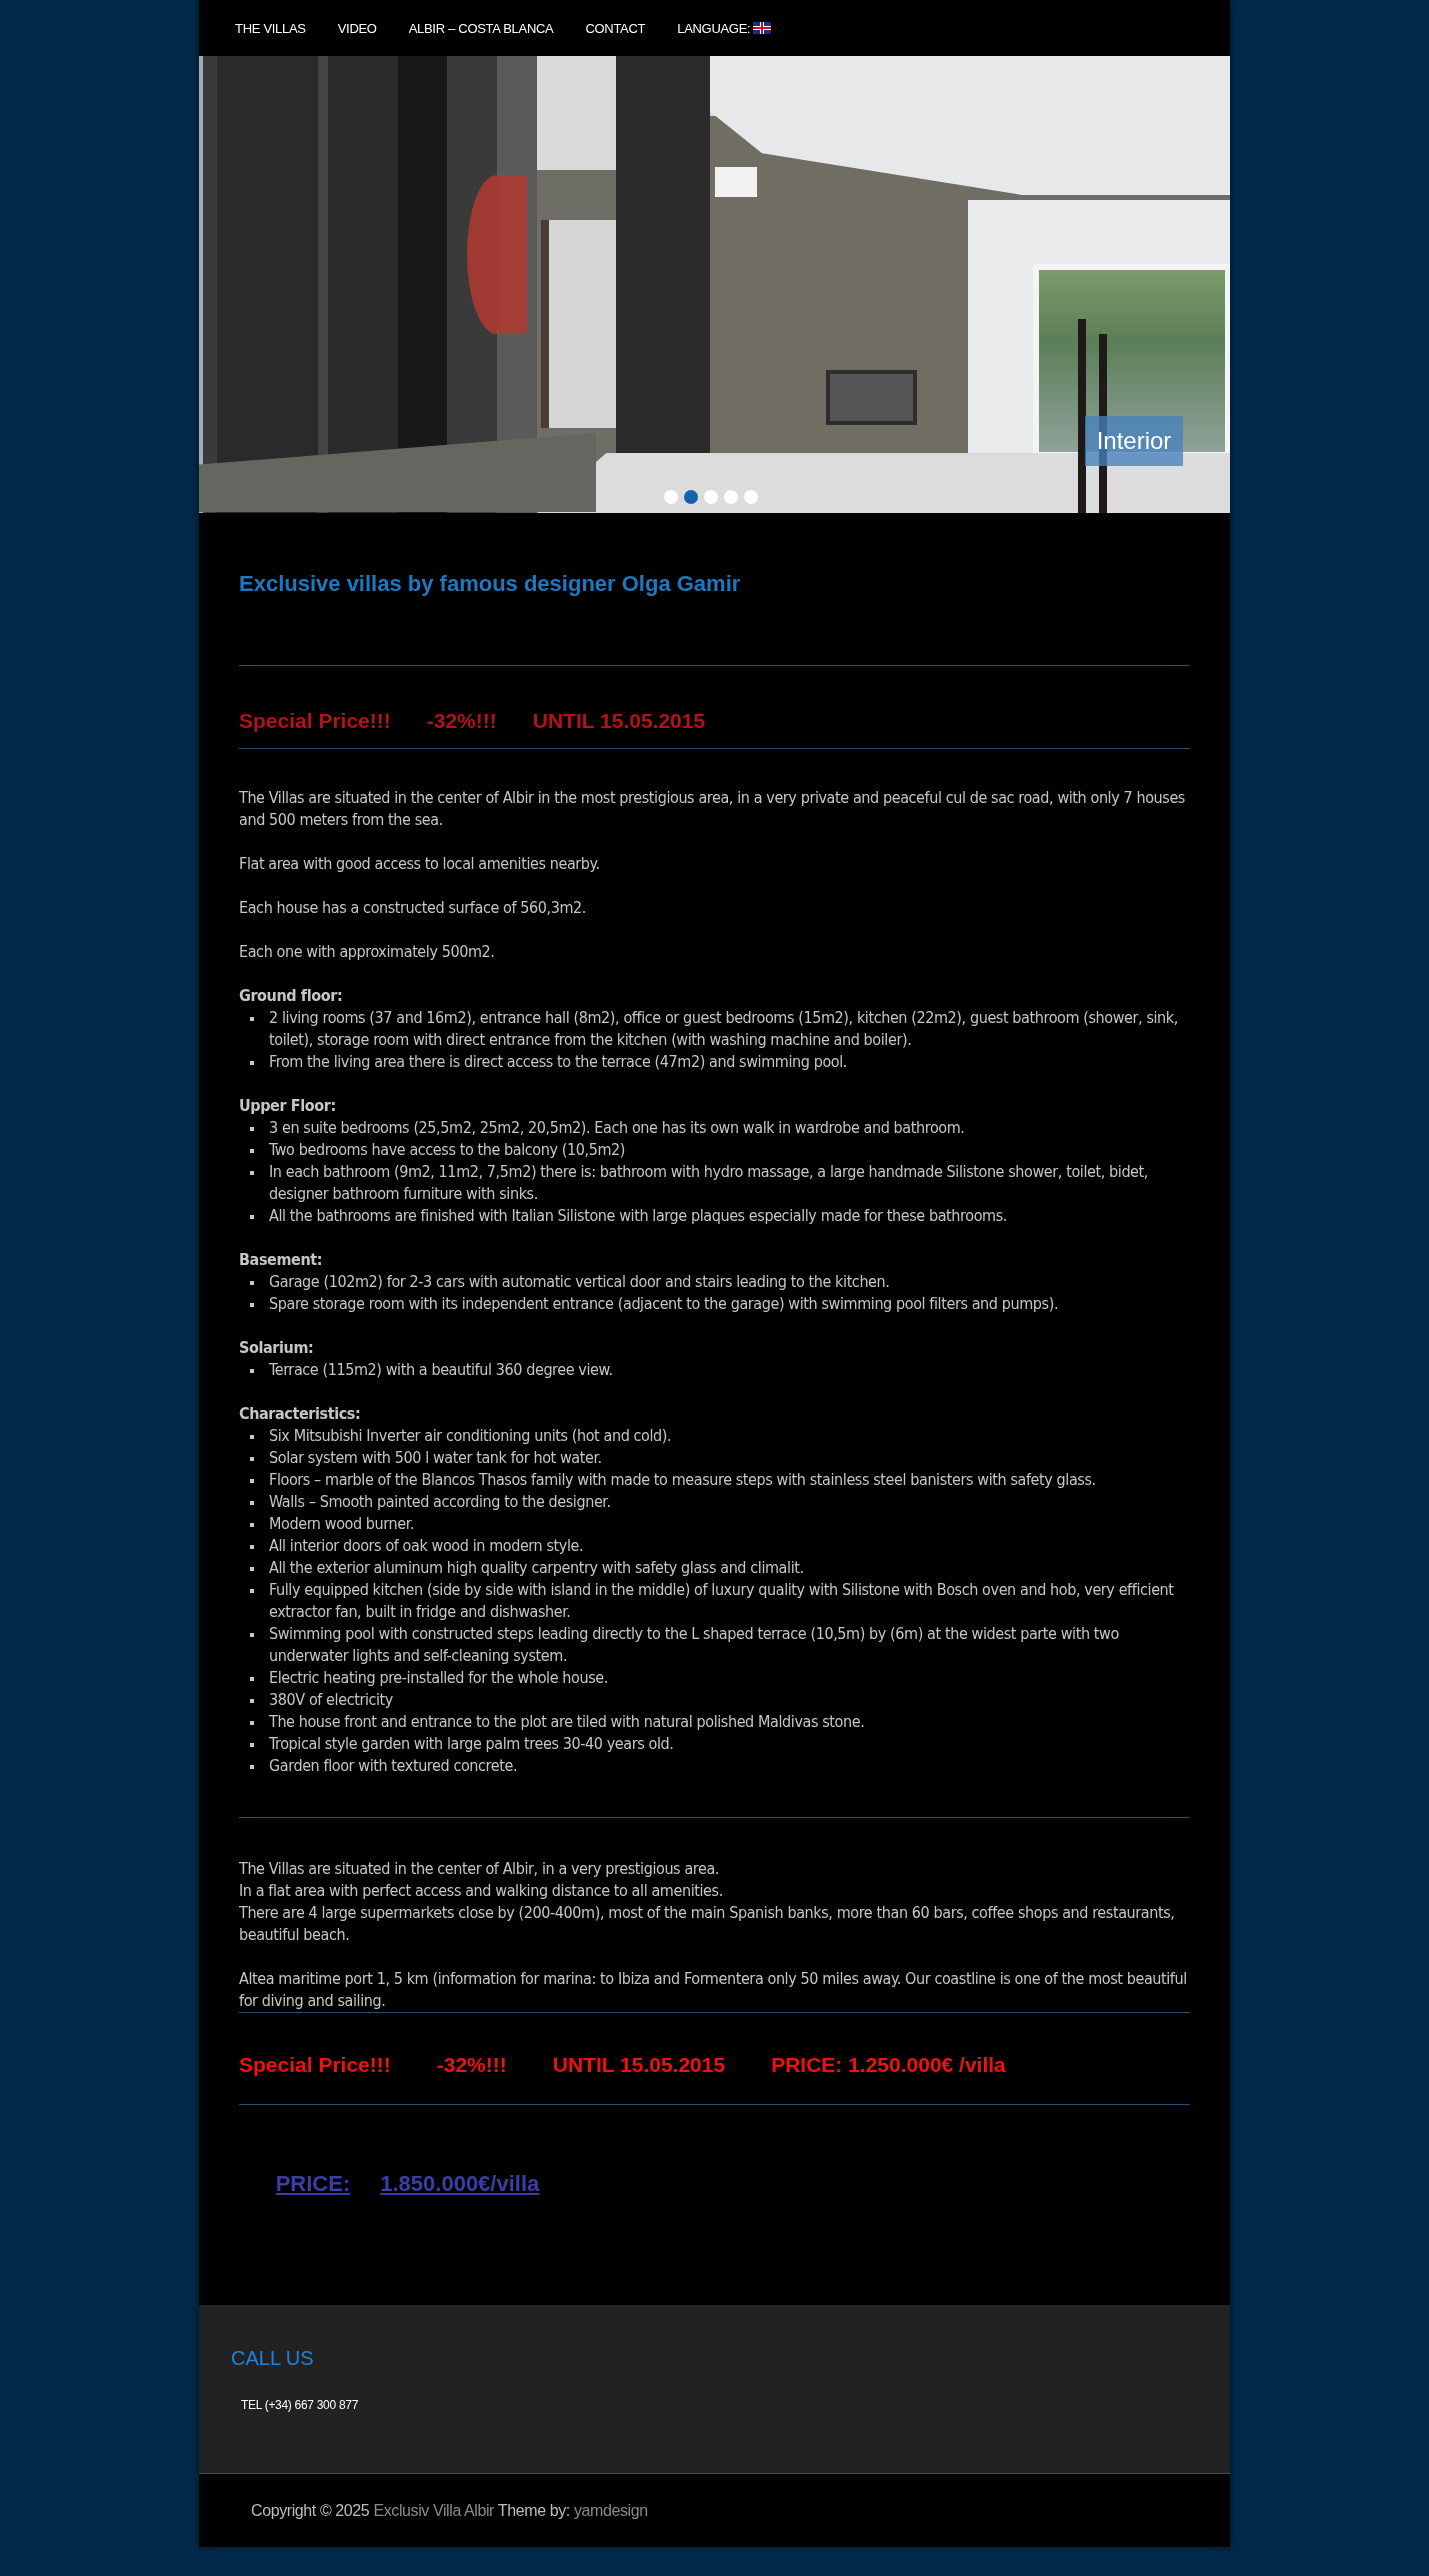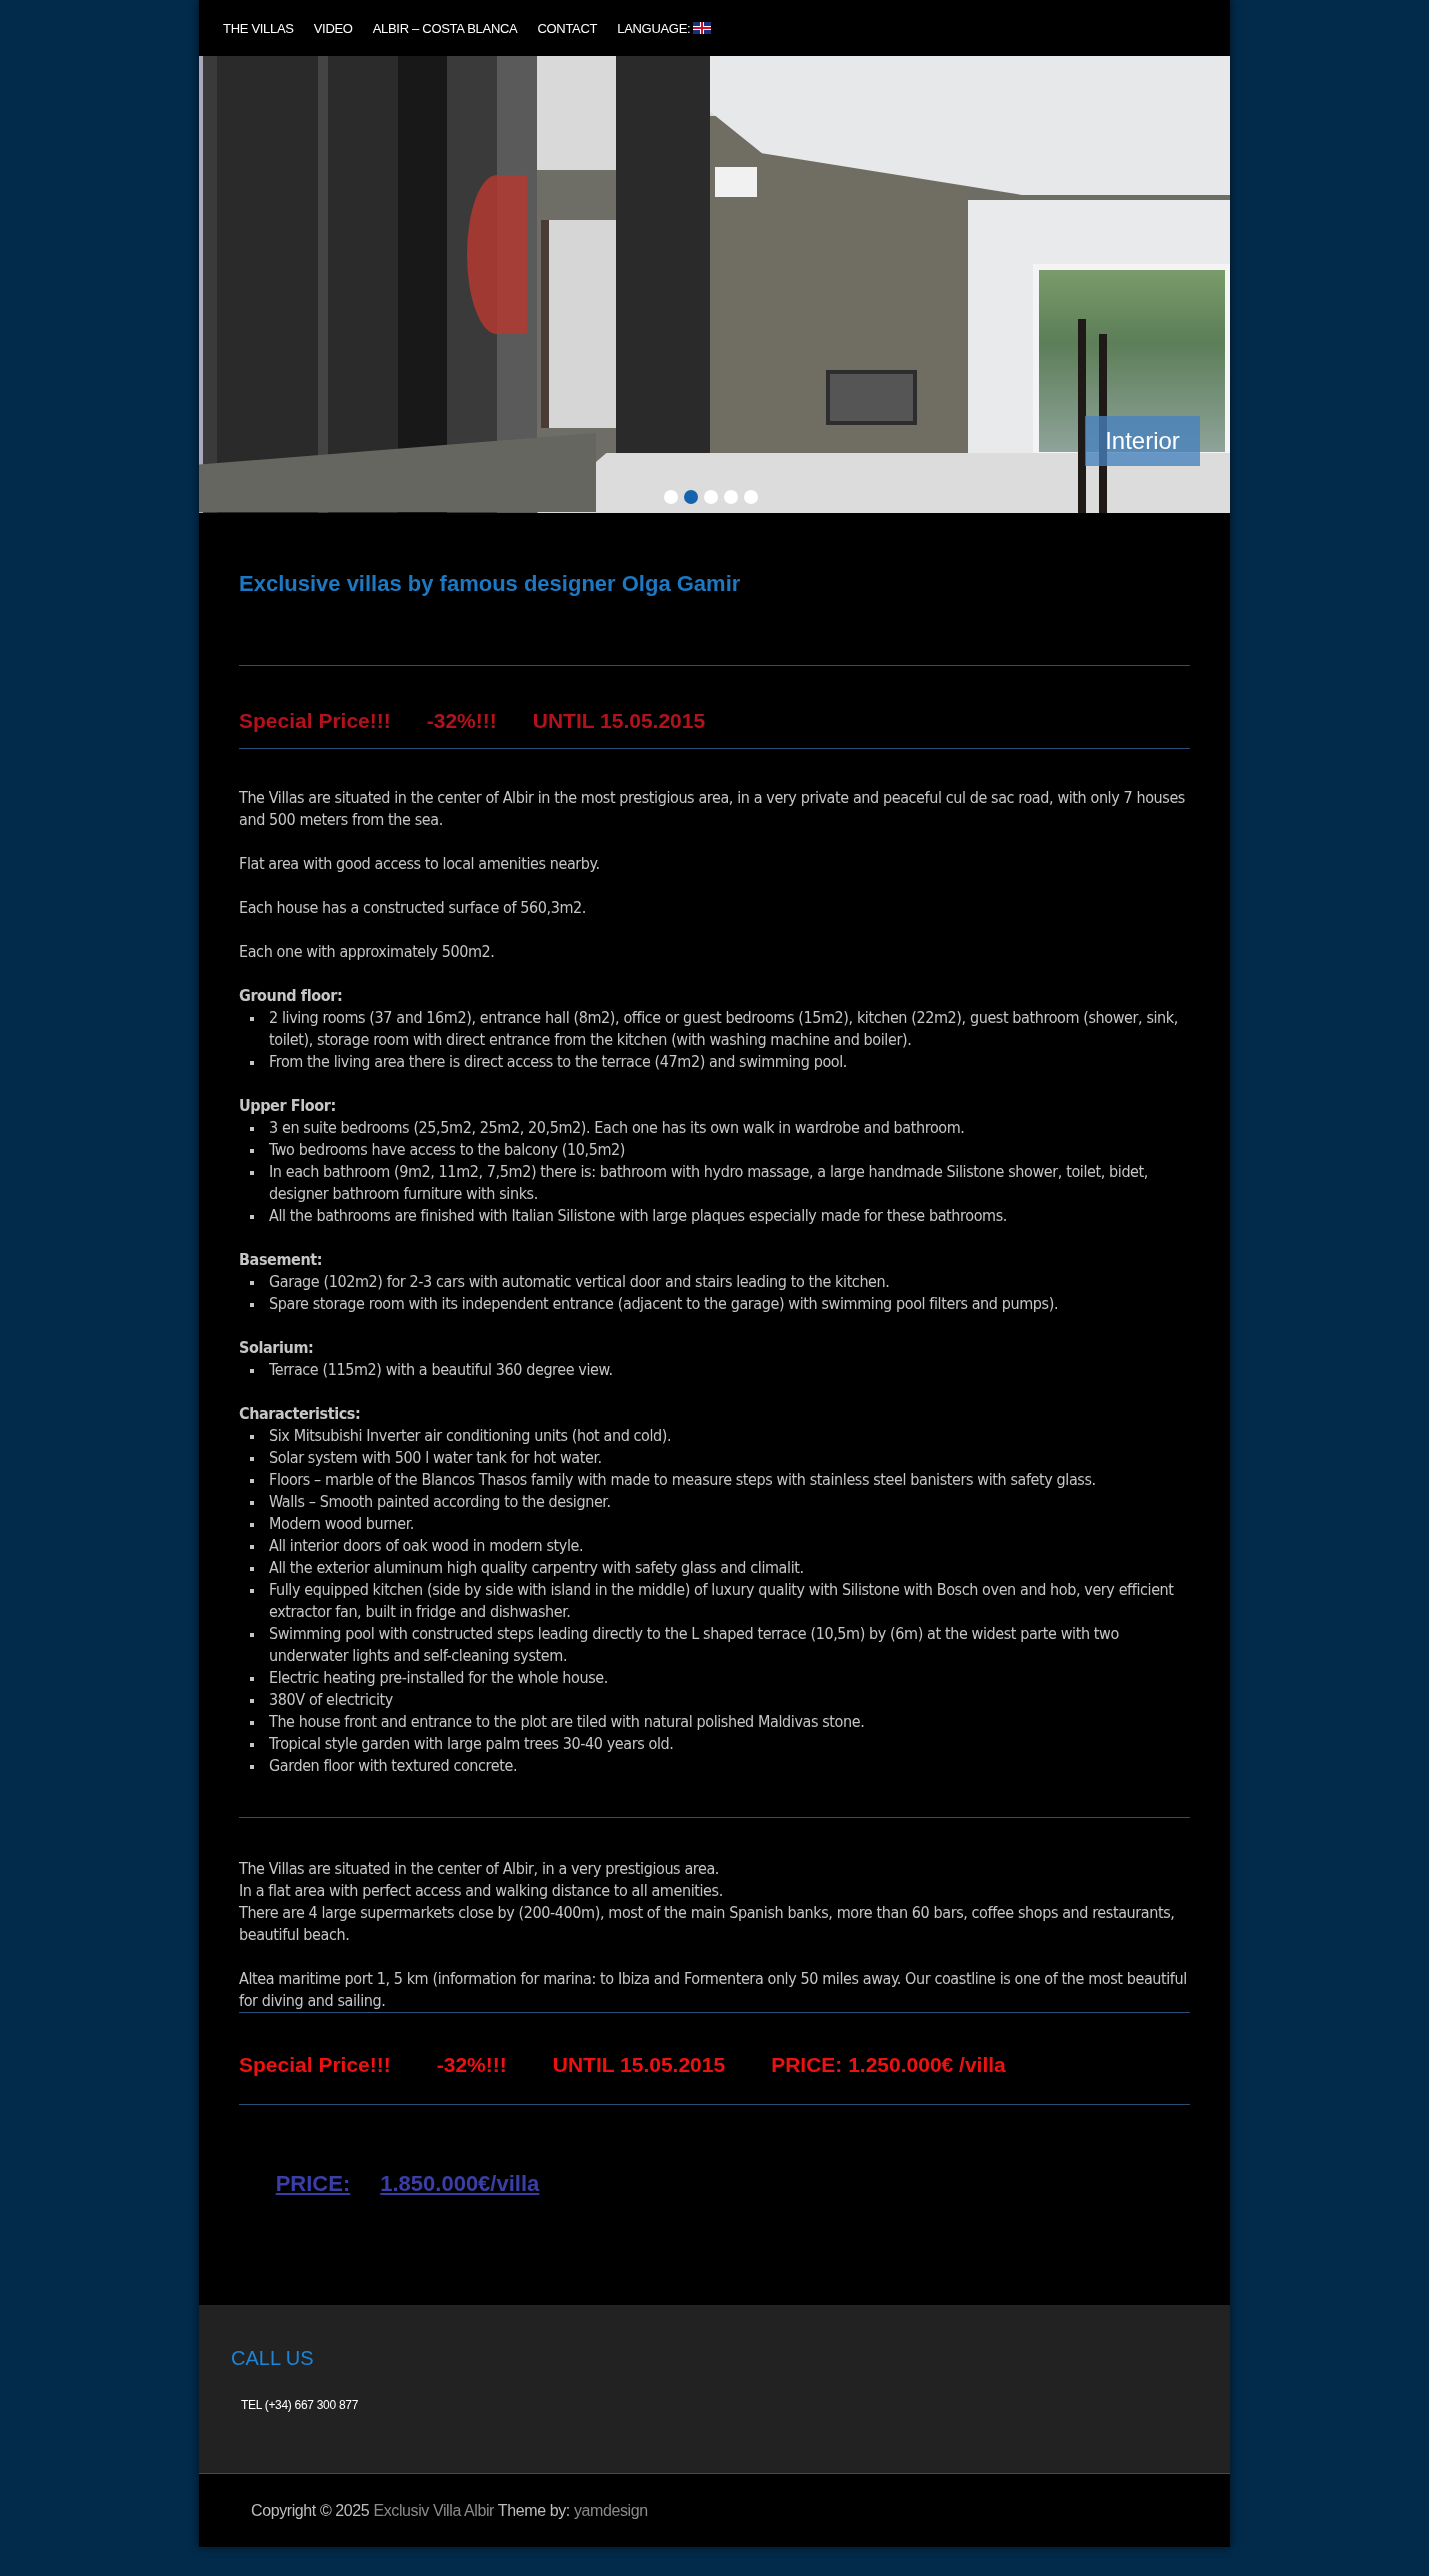--- a/index.html
+++ b/index.html
@@ -4,21 +4,21 @@
 <style>
   * { box-sizing: border-box; margin: 0; padding: 0; }
   html, body { background: #022a4a; }
   body { width: 1429px; height: 2576px; position: relative; overflow: hidden; font-family: "DejaVu Sans", sans-serif; }
   .wrap { position: absolute; left: 199px; top: 0; width: 1031px; height: 2547px; background: #000; box-shadow: 0 0 8px rgba(0,0,0,0.6); }
   .header { position: relative; height: 89px; border-bottom: 1px solid #2b4f77; }
   .logo { position: absolute; left: 40px; top: 12px; height: 66px; display: flex; align-items: flex-end; padding: 0 6px; background: radial-gradient(ellipse at 62% 55%, #3a3a3a 0%, #1c1c1c 40%, #000 75%); font-family: "DejaVu Sans", sans-serif; font-weight: 200; letter-spacing: -1px; }
   .logo .l1 { color: #1d6aa5; font-size: 52px; line-height: 60px; transform: scaleX(0.86); transform-origin: left; display: inline-block; margin-right: -38px; font-weight: normal; -webkit-text-stroke: 0; }
   .logo .l2 { color: #f2f2f2; font-size: 52px; line-height: 60px; transform: scaleX(0.86); transform-origin: left; display: inline-block; margin-right: -22px; }
   .logo .l3 { color: #1d6aa5; font-size: 30px; line-height: 46px; }
-  .nav { height: 56px; display: flex; align-items: center; padding-left: 24px; gap: 0; }
+  .nav { height: 56px; display: flex; align-items: center; padding-left: 36px; gap: 12px; }
   .nav a { color: #fff; font-family: "Liberation Sans", sans-serif; font-size: 13px; text-decoration: none; margin-right: 20px; letter-spacing: -0.3px; display: flex; align-items: center; }
   .flag { display: inline-block; width: 18px; height: 12px; margin-left: 3px; position: relative; background: #1c2f7a; overflow: hidden; }
   .flag::before { content: ""; position: absolute; left: 0; right: 0; top: 4px; height: 4px; background: #fff; }
   .flag::after { content: ""; position: absolute; top: 0; bottom: 0; left: 7px; width: 4px; background: #fff; }
   .flag i { position: absolute; left: 0; right: 0; top: 5px; height: 2px; background: #c8102e; z-index: 2; }
   .flag b { position: absolute; top: 0; bottom: 0; left: 8px; width: 2px; background: #c8102e; z-index: 2; }
 
   .slider { position: relative; height: 457px; overflow: hidden; background: #6d6d66; }
   .sl-left { position: absolute; left: 0; top: 0; width: 338px; height: 457px; background: linear-gradient(90deg, #aab 0 4px, #3a3a3a 4px 18px, #2a2a2a 18px 119px, #444 119px 129px, #2b2b2b 129px 199px, #181818 199px 248px, #3a3a3a 248px 298px, #5a5a5a 298px 338px); }
   .sl-mid { position: absolute; left: 338px; top: 0; width: 199px; height: 457px; background: linear-gradient(180deg, #d9d9d9 0 25%, #6f6e66 25% 100%); }
@@ -28,21 +28,21 @@
   .sl-wall { position: absolute; left: 511px; top: 60px; width: 258px; height: 397px; background: #706e63; }
   .sl-ceiling { position: absolute; left: 511px; top: 0; width: 520px; height: 139px; background: #e6e8ea; clip-path: polygon(0 0, 100% 0, 100% 100%, 60% 100%, 10% 70%, 0 40%); }
   .sl-ac { position: absolute; left: 516px; top: 111px; width: 42px; height: 30px; background: #f1f1f1; }
   .sl-fire { position: absolute; left: 627px; top: 314px; width: 91px; height: 55px; background: #555; border: 4px solid #2d2d2d; }
   .sl-white { position: absolute; left: 769px; top: 144px; width: 262px; height: 313px; background: #e8eaec; }
   .sl-window { position: absolute; left: 834px; top: 208px; width: 198px; height: 194px; background: linear-gradient(180deg, #7a9b6a 0%, #5c7e58 40%, #8fa39a 100%); border: 6px solid #f4f4f4; }
   .sl-floor { position: absolute; left: 338px; top: 397px; width: 694px; height: 60px; background: #dcdcdc; clip-path: polygon(10% 0, 100% 0, 100% 100%, 0 100%); }
   .sl-low { position: absolute; left: 0; top: 377px; width: 397px; height: 79px; background: #666661; clip-path: polygon(0 40%, 100% 0, 100% 100%, 0 100%); }
   .sl-post1 { position: absolute; left: 879px; top: 263px; width: 8px; height: 194px; background: #1f1a18; }
   .sl-post2 { position: absolute; left: 900px; top: 278px; width: 8px; height: 179px; background: #1f1a18; }
-  .sl-caption { position: absolute; left: 886px; top: 360px; width: 115px; height: 50px; background: rgba(70,130,190,0.78); color: #fff; font-family: "Liberation Sans", sans-serif; font-size: 24px; display: flex; align-items: center; justify-content: center; }
+  .sl-caption { position: absolute; left: 886px; top: 360px; width: 98px; height: 50px; background: rgba(70,130,190,0.78); color: #fff; font-family: "Liberation Sans", sans-serif; font-size: 24px; display: flex; align-items: center; justify-content: center; }
   .dots { position: absolute; left: 465px; top: 434px; display: flex; gap: 6px; }
   .dot { width: 14px; height: 14px; border-radius: 50%; background: #fff; cursor: pointer; }
   .dot.active { background: #1563ad; }
 
   .content { padding: 0 40px; }
   .headline { color: #1d78c1; font-family: "Liberation Sans", sans-serif; font-size: 22px; margin-top: 58px; height: 30px; }
   .sep { border: 0; border-top: 1px solid #2b4f77; }
   .sep1 { margin-top: 64px; }
   .promo { font-family: "Liberation Sans", sans-serif; font-weight: bold; font-size: 21px; color: #b3121a; height: 30px; display: flex; align-items: center; margin-top: 40px; margin-bottom: 12px; white-space: pre; }
   .promo span { margin-right: 36px; }

